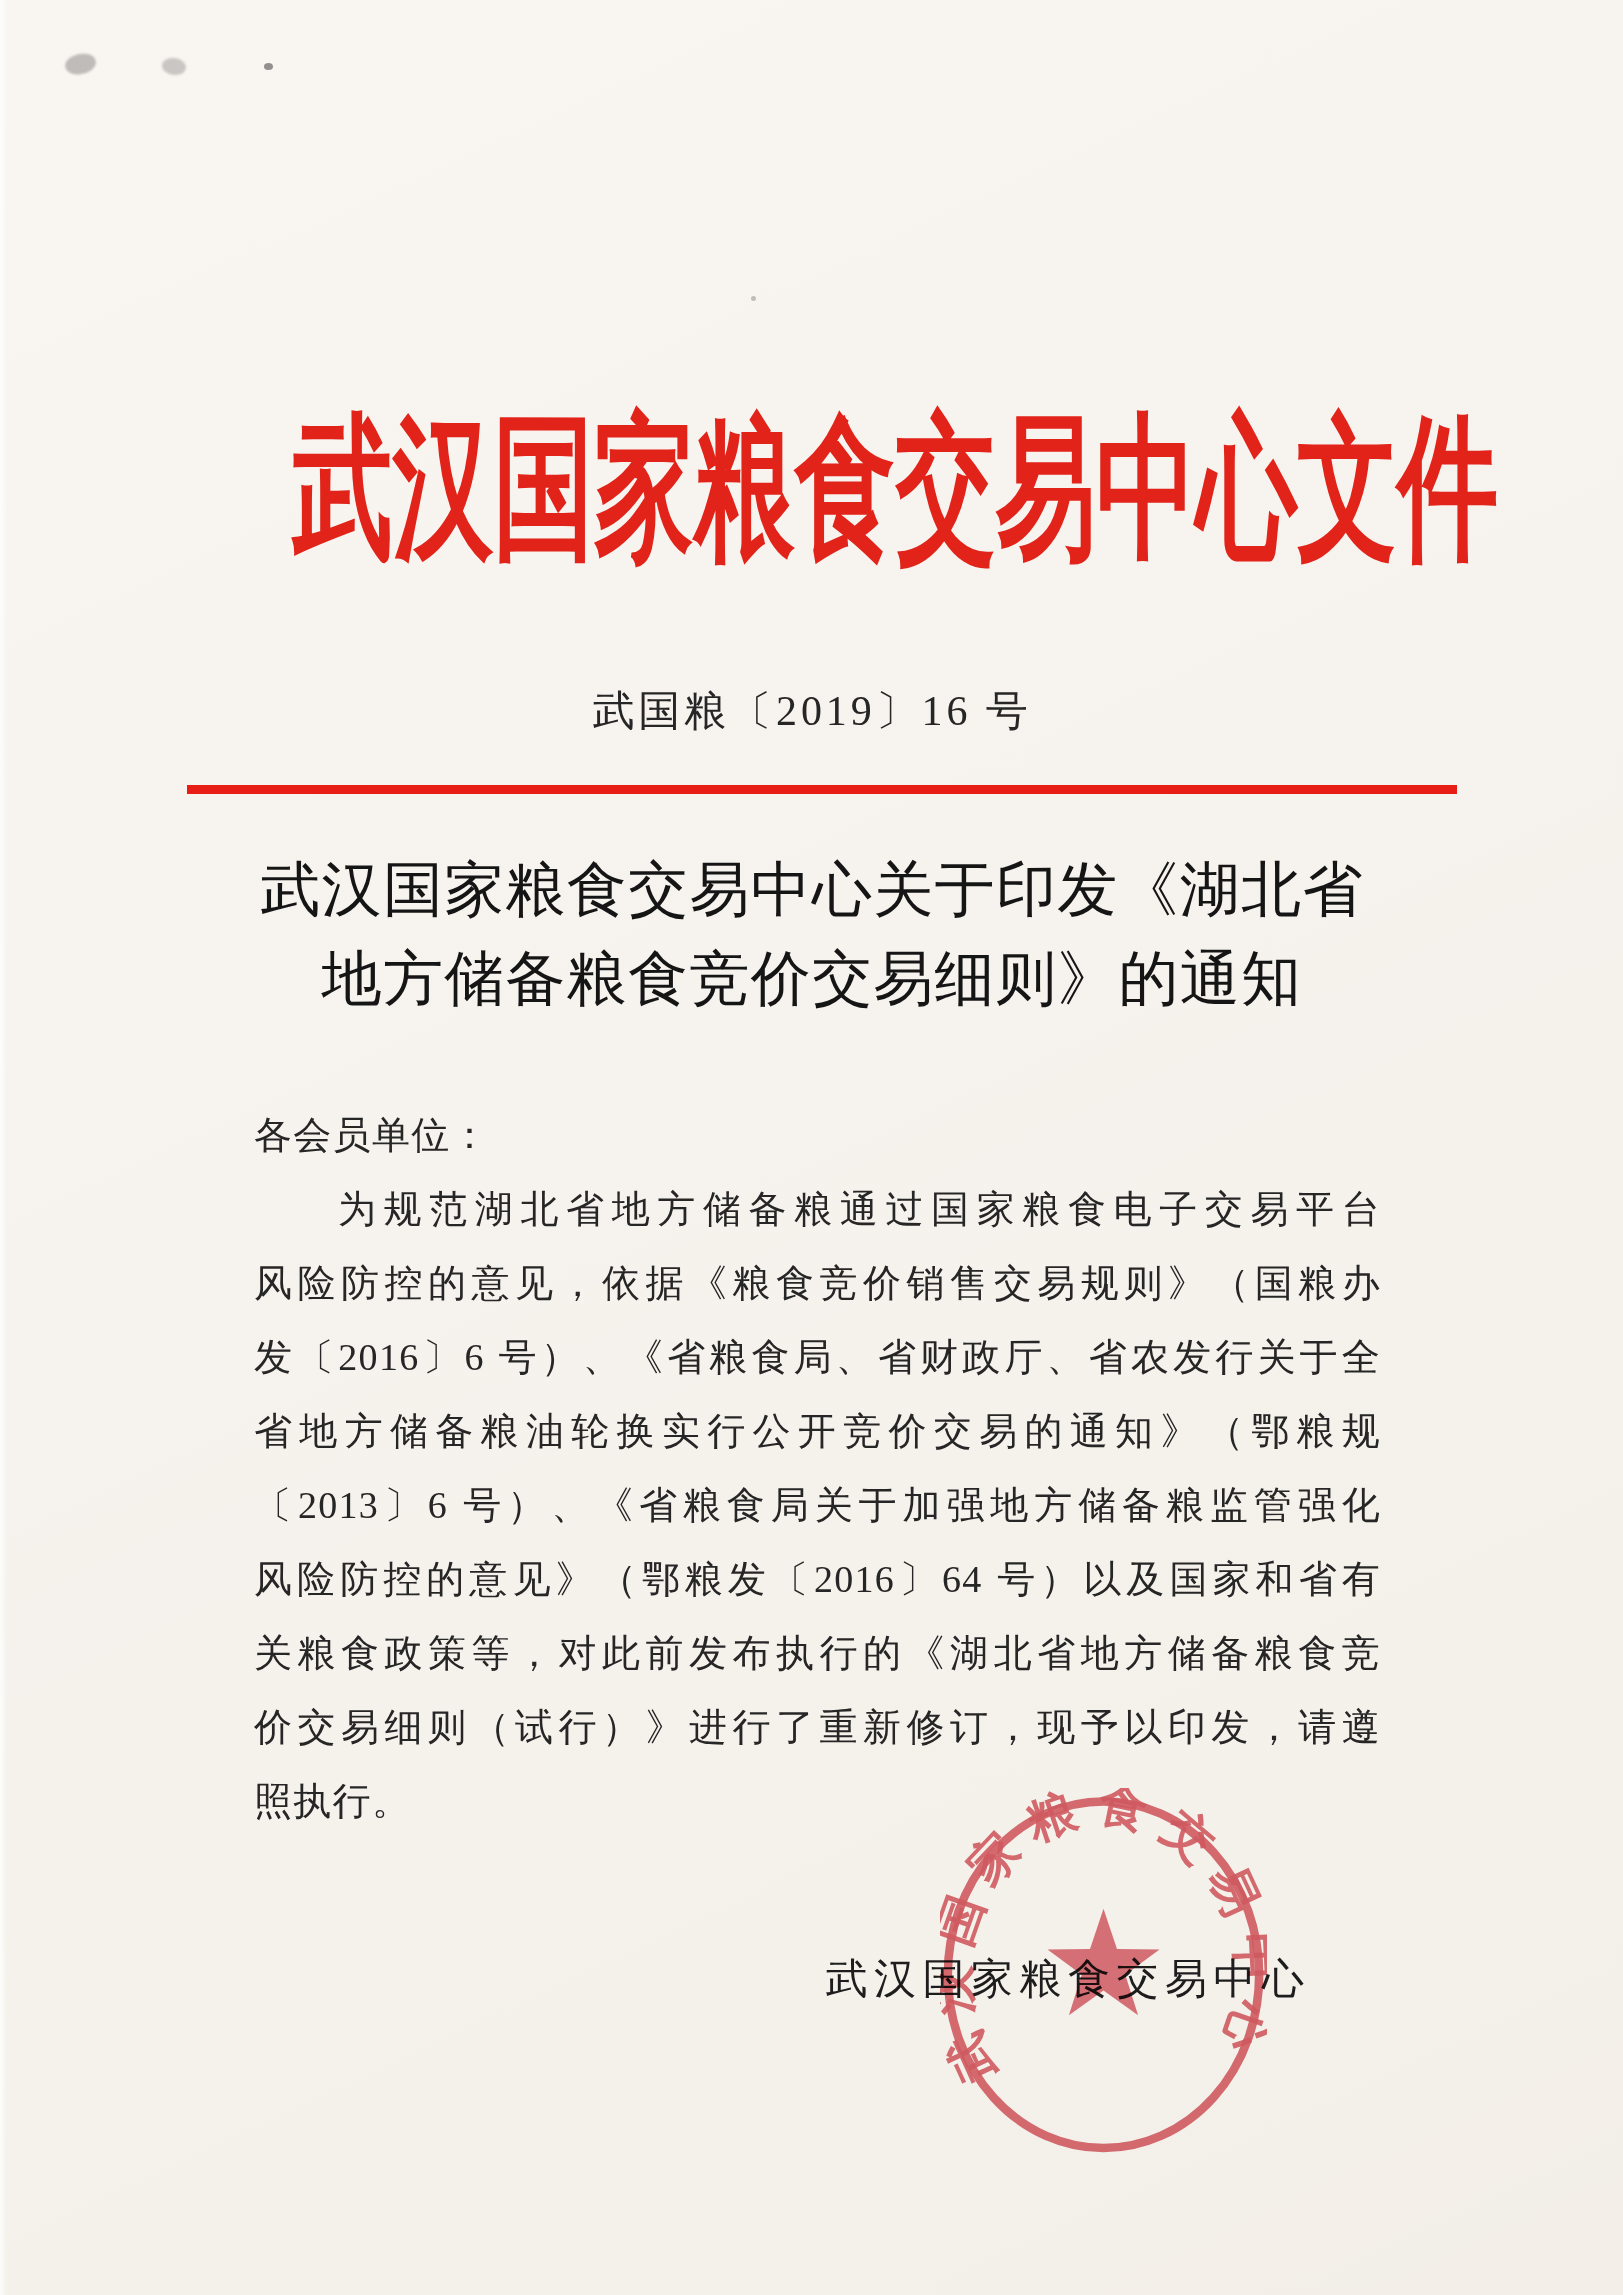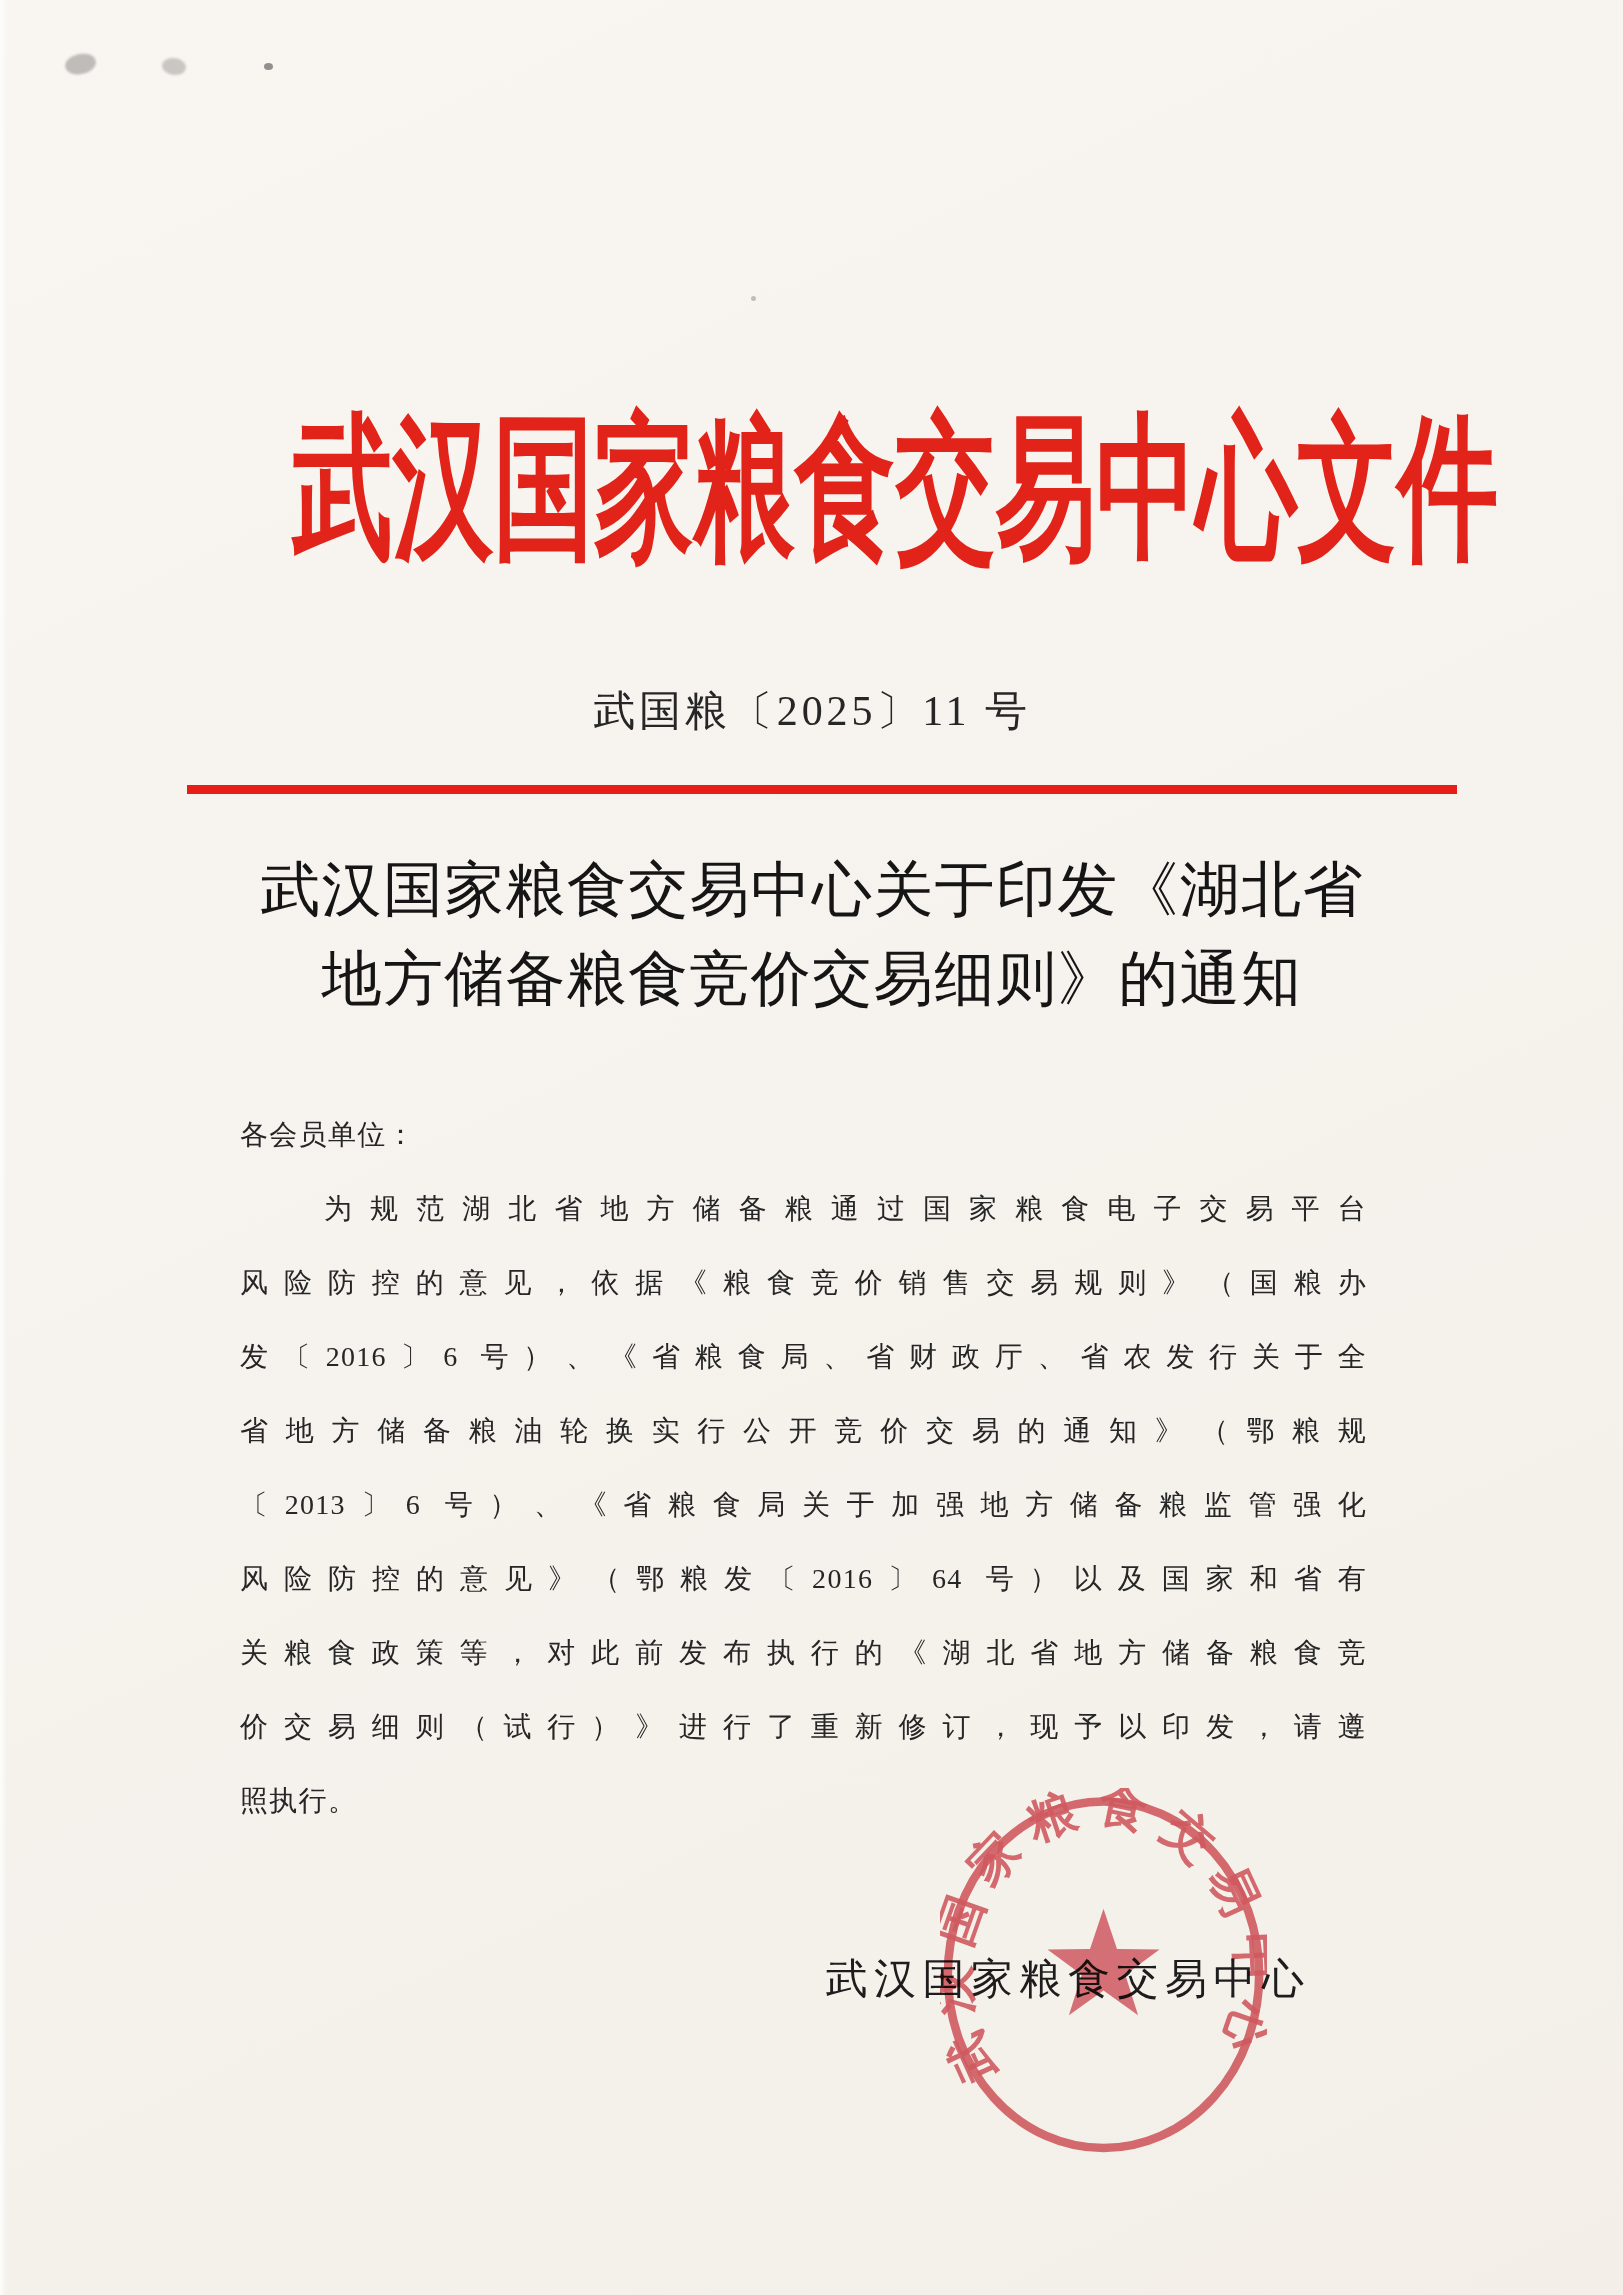--- a/index.html
+++ b/index.html
@@ -46,23 +46,23 @@
     width:1270px;height:8.5px;
     background:var(--rule-red);
   }
   .notice-title{
     position:absolute;left:0;top:846px;width:100%;
     text-align:center;color:#151515;
     font-size:60px;line-height:89px;font-weight:normal;
     letter-spacing:1.3px;
   }
   .body-block{
-    position:absolute;left:240px;top:1098px;width:1127px;
+    position:absolute;left:254px;top:1098px;width:1127px;
     color:var(--ink);
-    font-size:28px;
+    font-size:38px;
   }
   .body-line{
     height:74px;line-height:74px;
     letter-spacing:1.3px;
     white-space:nowrap;
   }
   .body-line.justify{
     white-space:normal;
     text-align:justify;
     text-align-last:justify;
@@ -103,21 +103,21 @@
 
 <div class="page">
 
   <div class="artifact staple-a"></div>
   <div class="artifact staple-b"></div>
   <div class="artifact speck-a"></div>
   <div class="artifact speck-b"></div>
 
   <div class="letterhead">武汉国家粮食交易中心文件</div>
 
-  <div class="doc-number">武国粮〔2025〕11 号</div>
+  <div class="doc-number">武国粮〔2019〕16 号</div>
 
   <div class="red-rule"></div>
 
   <div class="notice-title">
     <div>武汉国家粮食交易中心关于印发《湖北省</div>
     <div>地方储备粮食竞价交易细则》的通知</div>
   </div>
 
   <div class="body-block">
     <div class="body-line">各会员单位：</div>

